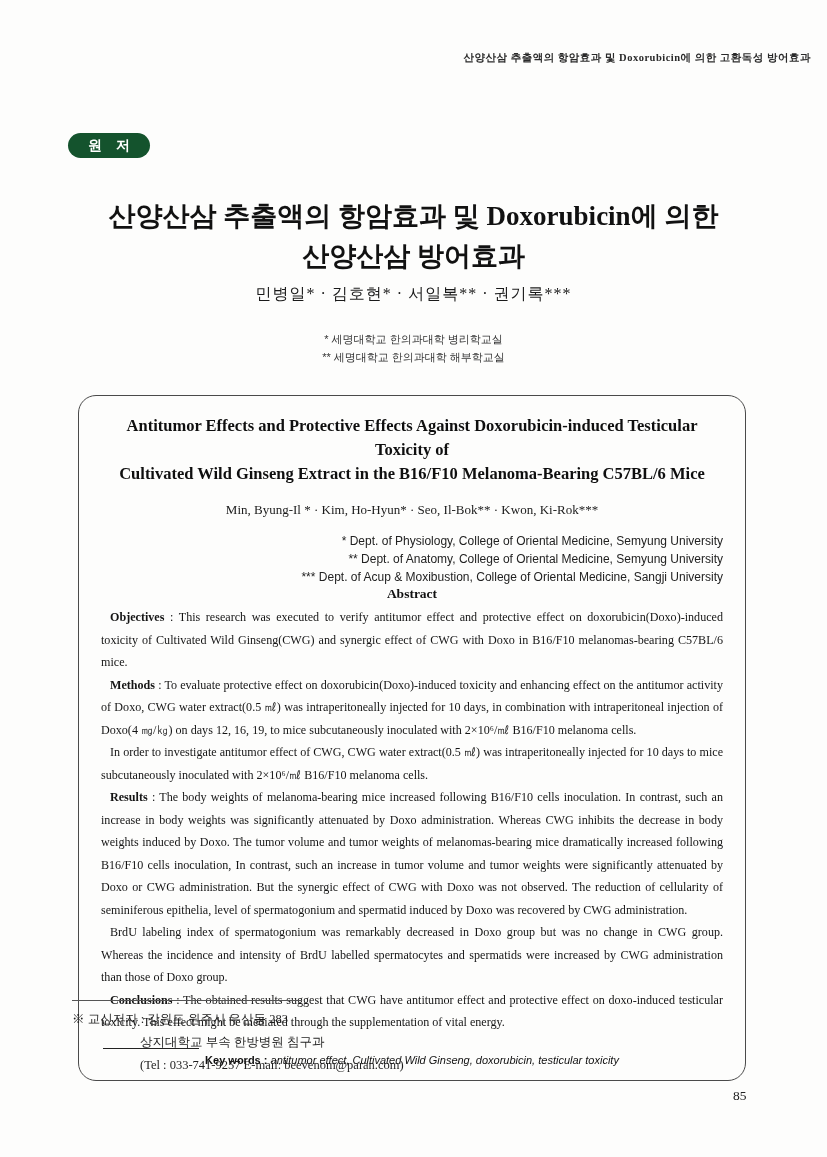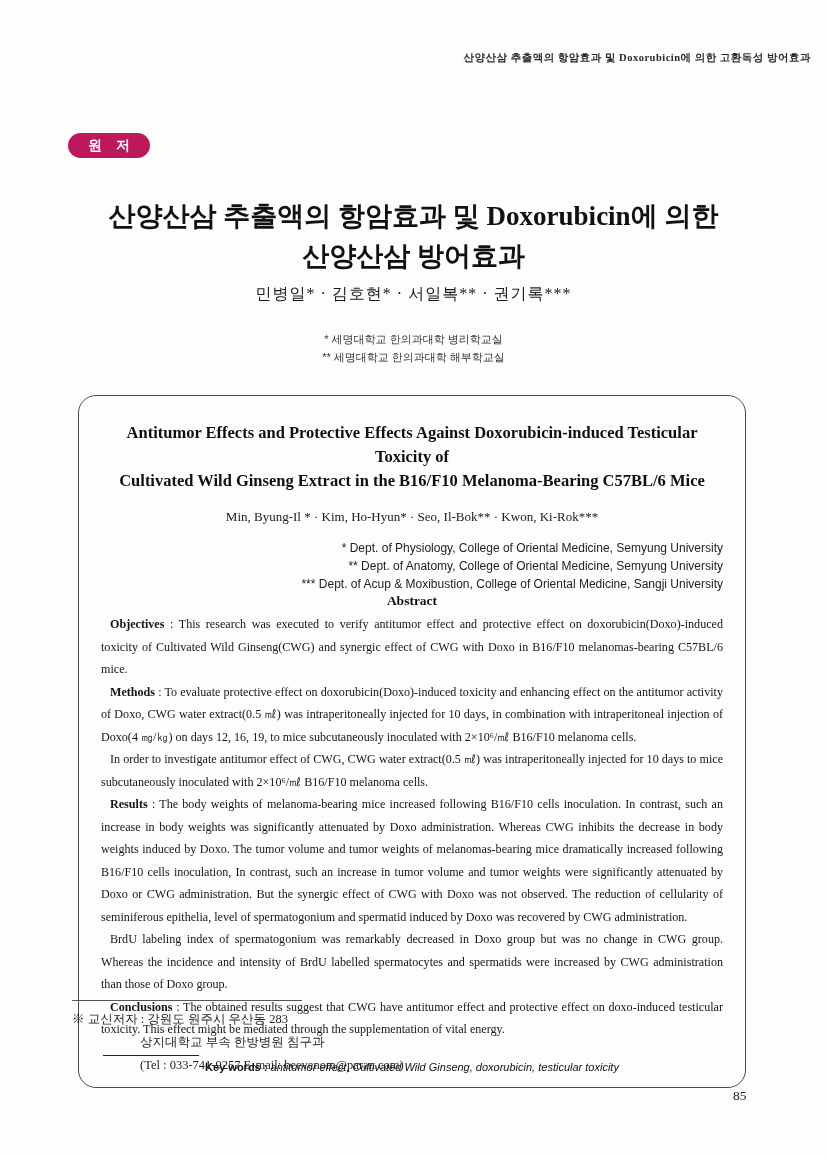--- a/index.html
+++ b/index.html
@@ -14,21 +14,21 @@
   }
   
   .running-head{
     position:absolute;top:51px;right:16px;
     font-size:10.5px;letter-spacing:.5px;color:#2a2a2a;font-weight:bold;
   }
   
   .badge{
     position:absolute;left:68px;top:133px;
     width:82px;height:25px;
-    background:#be185d;border-radius:13px;
+    background:#14532d;border-radius:13px;
     display:flex;align-items:center;justify-content:center;
   }
   .badge span{
     color:#ffffff;font-size:14px;font-weight:bold;
     letter-spacing:5px;text-indent:5px;
     font-family:"Liberation Sans", sans-serif;
   }
   
   .kr-title{
     position:absolute;top:196px;left:0;right:0;
@@ -43,21 +43,21 @@
     position:absolute;top:330px;left:0;right:0;
     text-align:center;
     font-family:"Liberation Sans", sans-serif;
     font-size:11px;line-height:18px;color:#333;
   }
   
   .abs-box{
     position:absolute;left:78px;top:395px;width:668px;min-height:558px;
     border:1.5px solid #4a4a4a;border-radius:18px;
     box-sizing:border-box;
-    padding:23px 22px 14px 22px;
+    padding:16px 22px 14px 22px;
     background:#fdfdfc;
   }
   .abs-title{
     text-align:center;font-weight:bold;
     font-size:16.5px;line-height:24px;color:#0f0f0f;
     margin:2px 4px 0 4px;
   }
   .abs-authors{
     text-align:center;font-size:13px;color:#1a1a1a;
     margin-top:16px;

